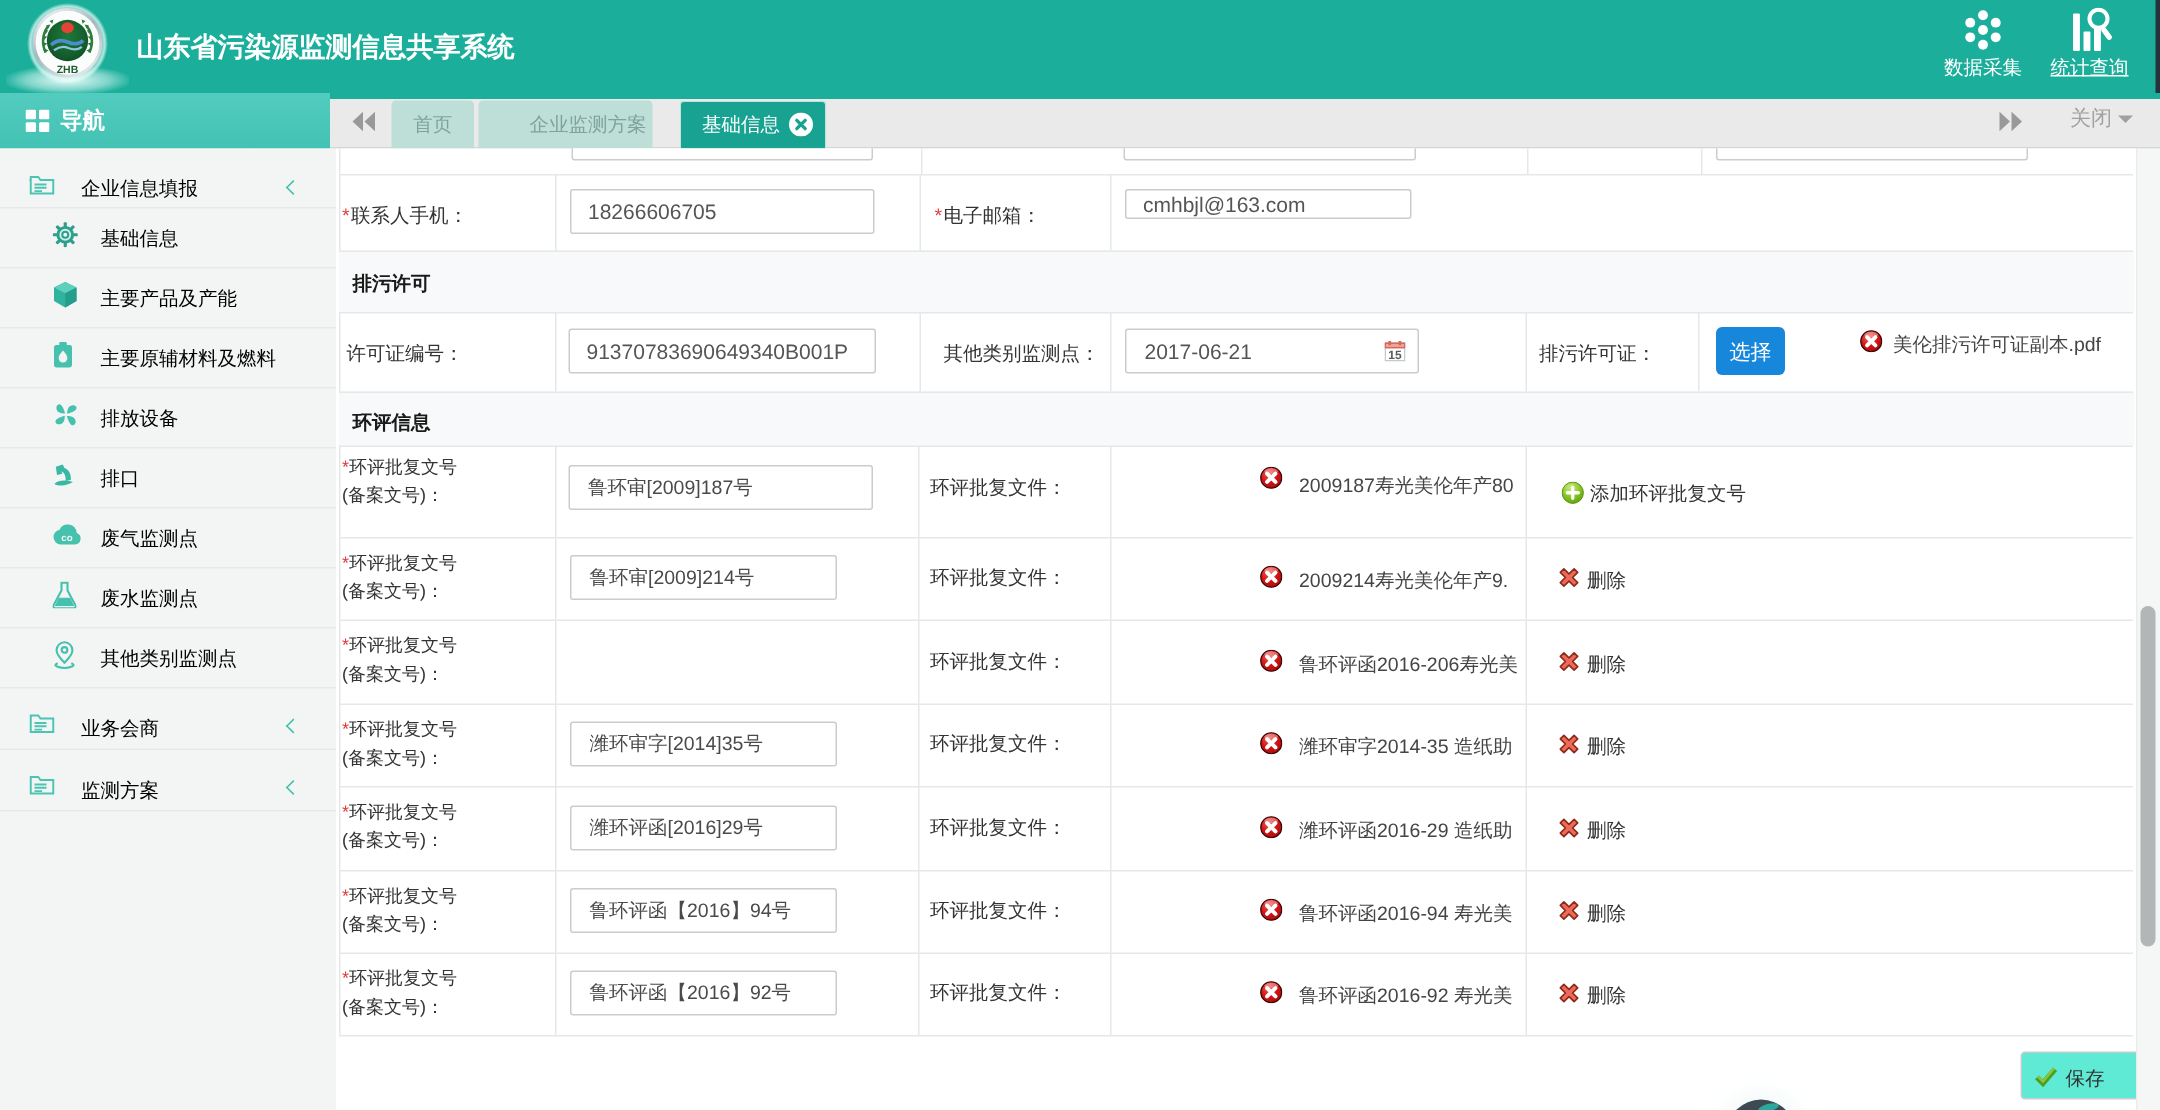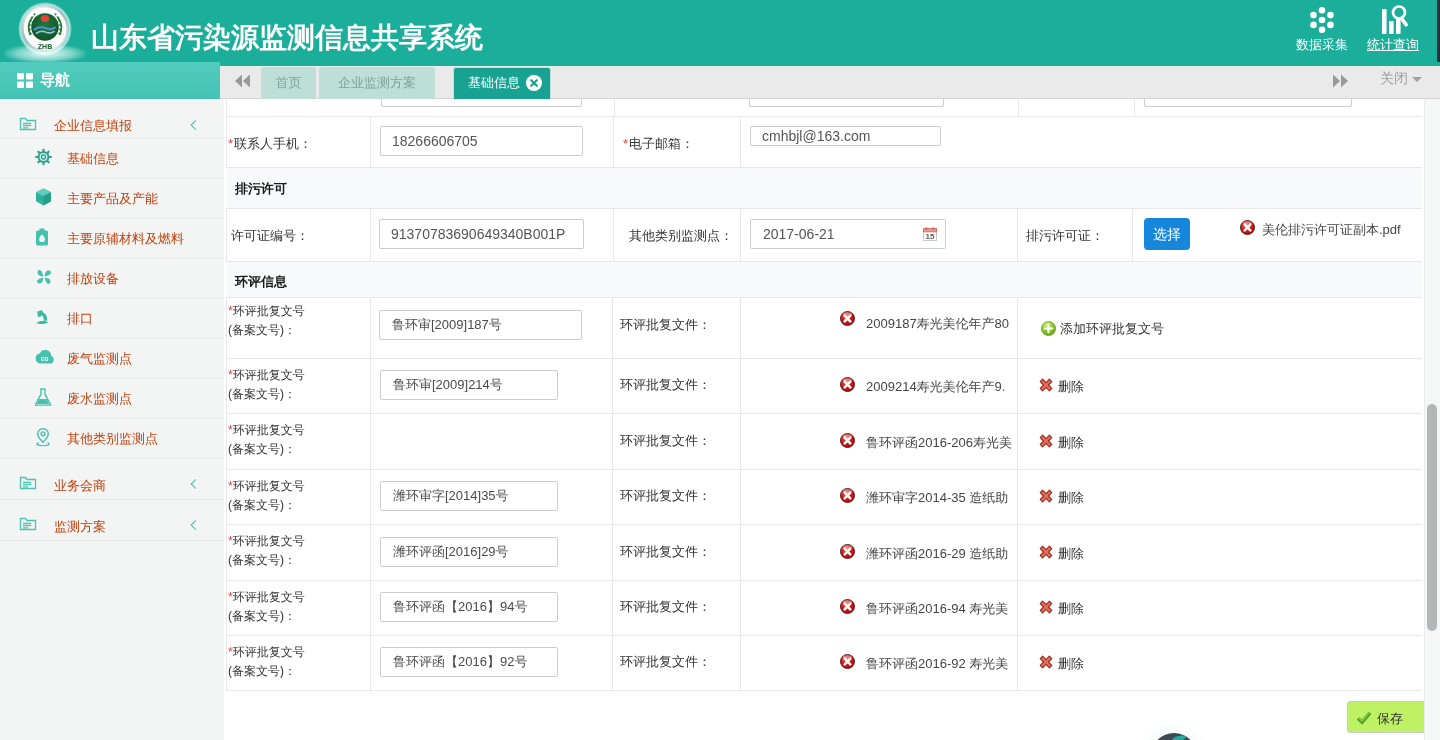--- a/index.html
+++ b/index.html
@@ -6,35 +6,35 @@
 * { margin:0; padding:0; box-sizing:border-box; }
 html,body { width:1440px; height:740px; overflow:hidden; }
 body { font-family:"Liberation Sans", sans-serif; position:relative; background:#fff; }
 .abs { position:absolute; }
 
 
 #header { position:absolute; left:0; top:0; width:1440px; height:62px; background:#1BAF9B; }
 #hdark { position:absolute; left:1437px; top:0; width:3px; height:62px; background:#25323b; }
 #logo { position:absolute; left:18px; top:2px; width:54px; height:54px; }
 #logoglow { position:absolute; left:4px; top:44px; width:82px; height:19px; background:radial-gradient(ellipse at center, rgba(240,255,253,0.95) 0%, rgba(225,250,247,0.5) 48%, rgba(27,175,155,0) 75%); }
-#title { position:absolute; left:91px; top:19px; font-size:28px; font-weight:bold; color:#fff; letter-spacing:0px; }
+#title { position:absolute; left:91px; top:19px; font-size:18px; font-weight:bold; color:#fff; letter-spacing:0px; }
 .hbtn { position:absolute; top:5px; width:72px; text-align:center; color:#fff; }
 .hbtn svg { display:block; margin:0 auto; }
 .hbtn .cap { font-size:13px; margin-top:1px; }
 #hb1 { left:1286px; } #hb2 { left:1357px;text-decoration:underline; }
 
 
 #tabbar { position:absolute; left:220px; top:62px; width:1220px; height:37px; background:#e9eae9; border-bottom:1px solid #d4d5d4; }
 #tabtop { position:absolute; left:0; top:0; width:1220px; height:4px; background:#1BAF9B; }
 #navhead { position:absolute; left:0; top:62px; width:220px; height:37px; background:linear-gradient(#52ccbf,#43c2b3); color:#fff; }
 #navhead .t { position:absolute; left:40px; top:9px; font-size:15px; font-weight:bold; }
 .tab { position:absolute; top:5px; height:32px; border-radius:3px 3px 0 0; font-size:13px; line-height:31px; text-align:left; }
 .tab.inact { background:#bedfd7; color:#7fa39b; }
 #tab1 { left:41px; width:55px; text-align:center; }
-#tab2 { left:99px; width:116px; padding-left:19px; }
+#tab2 { left:99px; width:116px; padding-left:34px; }
 #tab3 { left:233px; width:98px; background:#18A292; color:#fff; padding-left:14px; border:1px solid #bfe4dd; border-bottom:none; line-height:30px; }
 .tclose { display:inline-block; width:15px; height:15px; border-radius:50%; vertical-align:middle; margin-left:6px; margin-top:-3px; position:relative; }
 .tclose svg { position:absolute; left:0; top:0; }
 #arrL { position:absolute; left:14px; top:12px; }
 #arrR { position:absolute; left:1112px; top:12px; }
 #closer { position:absolute; left:1160px; top:8px; font-size:14px; color:#a0a0a0; }
 #closer .car { display:inline-block; width:0; height:0; border-left:5px solid transparent; border-right:5px solid transparent; border-top:5px solid #a0a0a0; margin-left:4px; vertical-align:middle; }
 
 
 #sidebar { position:absolute; left:0; top:99px; width:224px; height:641px; background:#f3f4f4; }
@@ -43,21 +43,21 @@
 #sidebar .mi:first-child .ic { top:59%; }
 #sidebar .mi:first-child .ch { top:59%; }
 .mi { position:relative; height:40px; border-bottom:1px solid #e7e8e8; }
 .mi.grp { height:41px; }
 .mi.grp .tx { line-height:53px; }
 .mi.grp .ic { top:63%; }
 .mi.grp .ch { top:63%; }
 .mi .ic { position:absolute; top:50%; transform:translateY(-50%); }
 .mi.grp .ic { left:19px; }
 .mi.sub .ic { left:35px; }
-.mi .tx { position:absolute; left:54px; top:0; line-height:40px; font-size:13px; color:#c2410c; }
+.mi .tx { position:absolute; left:54px; top:0; line-height:40px; font-size:13px; color:#000000; }
 .mi.sub .tx { left:67px; }
 .mi .ch { position:absolute; right:25px; top:50%; width:7px; height:7px; border-left:1.5px solid #3fbfad; border-bottom:1.5px solid #3fbfad; transform:translateY(-50%) rotate(45deg); }
 
 
 #content { position:absolute; left:224px; top:99px; width:1200px; height:641px; background:#fff; overflow:hidden; }
 #scrolltrack { position:absolute; left:1424px; top:99px; width:16px; height:641px; background:#f5f6f6; border-left:1px solid #ebecec; }
 #scrollthumb { position:absolute; left:1427px; top:404px; width:10px; height:227px; background:#b3b6b6; border-radius:5px; }
 .hline { position:absolute; left:2px; width:1196px; height:1px; background:#e6e7e7; }
 .vline { position:absolute; width:1px; background:#e6e7e7; }
 .lbl { position:absolute; font-size:13px; color:#333; }
@@ -497,21 +497,21 @@
       <circle cx="7.5" cy="7.5" r="7" fill="url(#rgX)" stroke="#3a0505" stroke-width="0.8"></circle>
       <ellipse cx="7.5" cy="3.1" rx="4.6" ry="1.9" fill="rgba(255,255,255,0.32)"></ellipse>
       <path d="M4.7 4.7 L10.3 10.3 M10.3 4.7 L4.7 10.3" stroke="#fff" stroke-width="2.6" stroke-linecap="round"></path>
     </svg>
   <div class="filetx" style="left:642px;top:556px;">鲁环评函2016-92 寿光美</div>
   <svg class="abs" style="left:815px;top:556px;" width="14" height="14" viewBox="0 0 14 14">
       <path d="M3.6 1.2 L7 4.6 L10.4 1.2 L12.8 3.6 L9.4 7 L12.8 10.4 L10.4 12.8 L7 9.4 L3.6 12.8 L1.2 10.4 L4.6 7 L1.2 3.6 z" fill="#ee6a58" stroke="#8d2a1b" stroke-width="1.1" stroke-linejoin="round"></path>
     </svg>
   <div class="filetx" style="left:834px;top:556px;color:#333;">删除</div>
 
-  <div id="savebtn" style="position:absolute;left:1123px;top:602px;width:91px;height:32px;background:#bef264;border:1px solid #cccccc;border-radius:3px;font-size:13px;color:#333;">
+  <div id="savebtn" style="position:absolute;left:1123px;top:602px;width:91px;height:32px;background:#5eead4;border:1px solid #cccccc;border-radius:3px;font-size:13px;color:#333;">
     <svg style="position:absolute;left:8px;top:8px;" width="16" height="15" viewBox="0 0 16 15">
         <path d="M2 8.2 L6 12.2 L14 2.8" stroke="#4f9f1f" stroke-width="3.6" fill="none"></path>
         <path d="M2.6 7.6 L6 11 L13.2 2.4" stroke="#8dc63f" stroke-width="1.6" fill="none"></path>
       </svg>
     <span style="position:absolute;left:29px;top:8px;">保存</span>
   </div>
 
   <div style="position:absolute;left:927px;top:634px;width:46px;height:46px;border-radius:50%;background:#3d4a52;box-shadow:0 0 14px 4px rgba(240,248,247,0.9);"></div>
   <div style="position:absolute;left:948px;top:636.5px;width:14px;height:5px;border-radius:50%;background:#2ba89e;transform:rotate(-14deg);"></div>
 </div>

